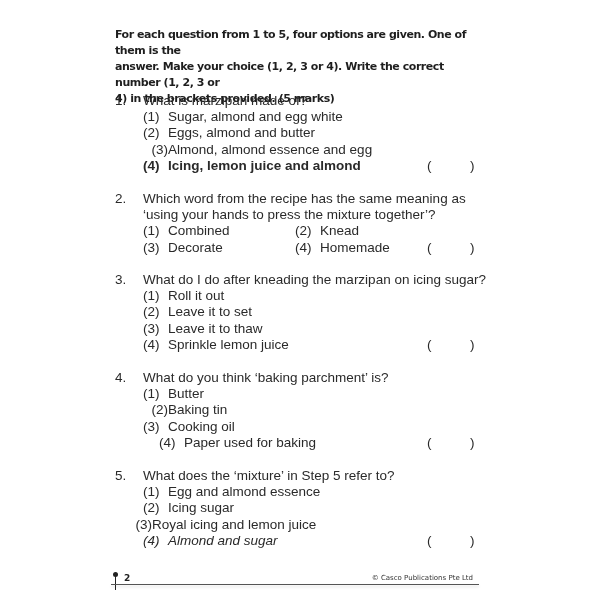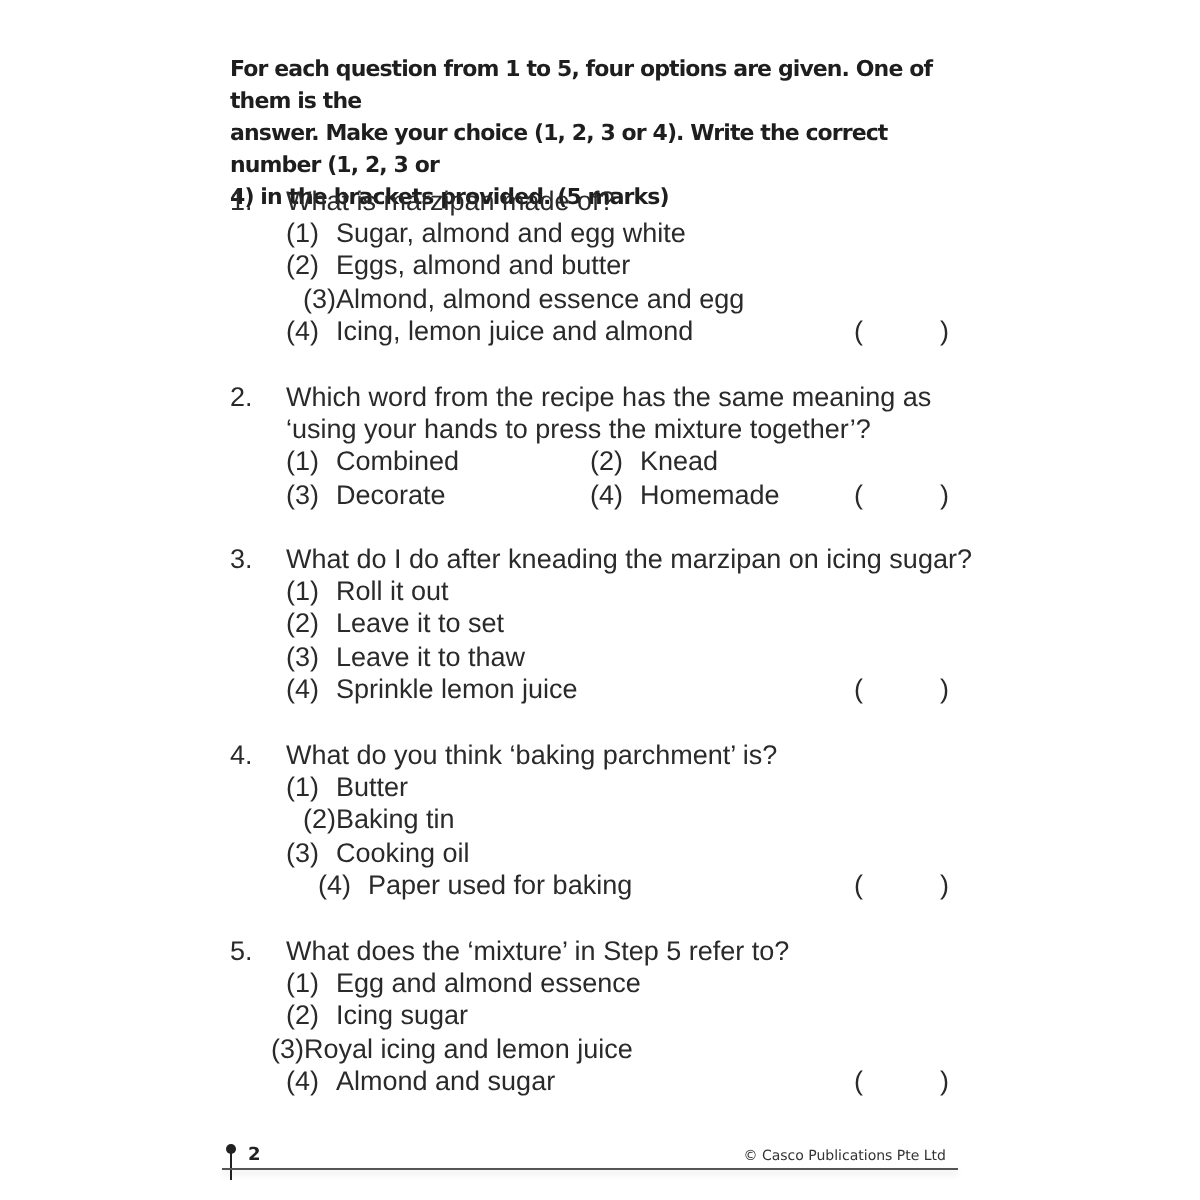--- a/index.html
+++ b/index.html
@@ -52,21 +52,21 @@
   <div class="q-row">
       <span class="opt" style="left:28px;"><span class="opt-num">(1)</span><span>Sugar, almond and egg white</span></span>
     </div>
   <div class="q-row">
       <span class="opt" style="left:28px;"><span class="opt-num">(2)</span><span>Eggs, almond and butter</span></span>
     </div>
   <div class="q-row">
       <span class="opt" style="left:28px;text-align:right;"><span class="opt-num">(3)</span><span>Almond, almond essence and egg</span></span>
     </div>
   <div class="q-row">
-      <span class="opt" style="left:28px;"><span class="opt-num">(4)</span><span>Icing, lemon juice and almond</span></span>
+      <span class="opt" style="left:28px;font-weight:bold;"><span class="opt-num">(4)</span><span>Icing, lemon juice and almond</span></span>
     <span class="br-open">(</span>
       <span class="br-close">)</span>
     </div>
 </div>
 
 <div class="q" style="top:191px;">
   <div class="q-row">
       <span class="q-num">2.</span>
       <span class="q-text">Which word from the recipe has the same meaning as</span>
     </div>
@@ -135,21 +135,21 @@
   <div class="q-row">
       <span class="opt" style="left:28px;"><span class="opt-num">(1)</span><span>Egg and almond essence</span></span>
     </div>
   <div class="q-row">
       <span class="opt" style="left:28px;"><span class="opt-num">(2)</span><span>Icing sugar</span></span>
     </div>
   <div class="q-row">
       <span class="opt" style="left:12px;text-align:right;"><span class="opt-num">(3)</span><span>Royal icing and lemon juice</span></span>
     </div>
   <div class="q-row">
-      <span class="opt" style="left:28px;"><span class="opt-num">(4)</span><span>Almond and sugar</span></span>
+      <span class="opt" style="left:28px;font-style:italic;"><span class="opt-num">(4)</span><span>Almond and sugar</span></span>
     <span class="br-open">(</span>
       <span class="br-close">)</span>
     </div>
 </div>
 
 <div class="pin-head"></div>
 <div class="pin-stem"></div>
 <div class="page-num">2</div>
 <div class="copyright">© Casco Publications Pte Ltd</div>
 <div class="footer-line"></div>

